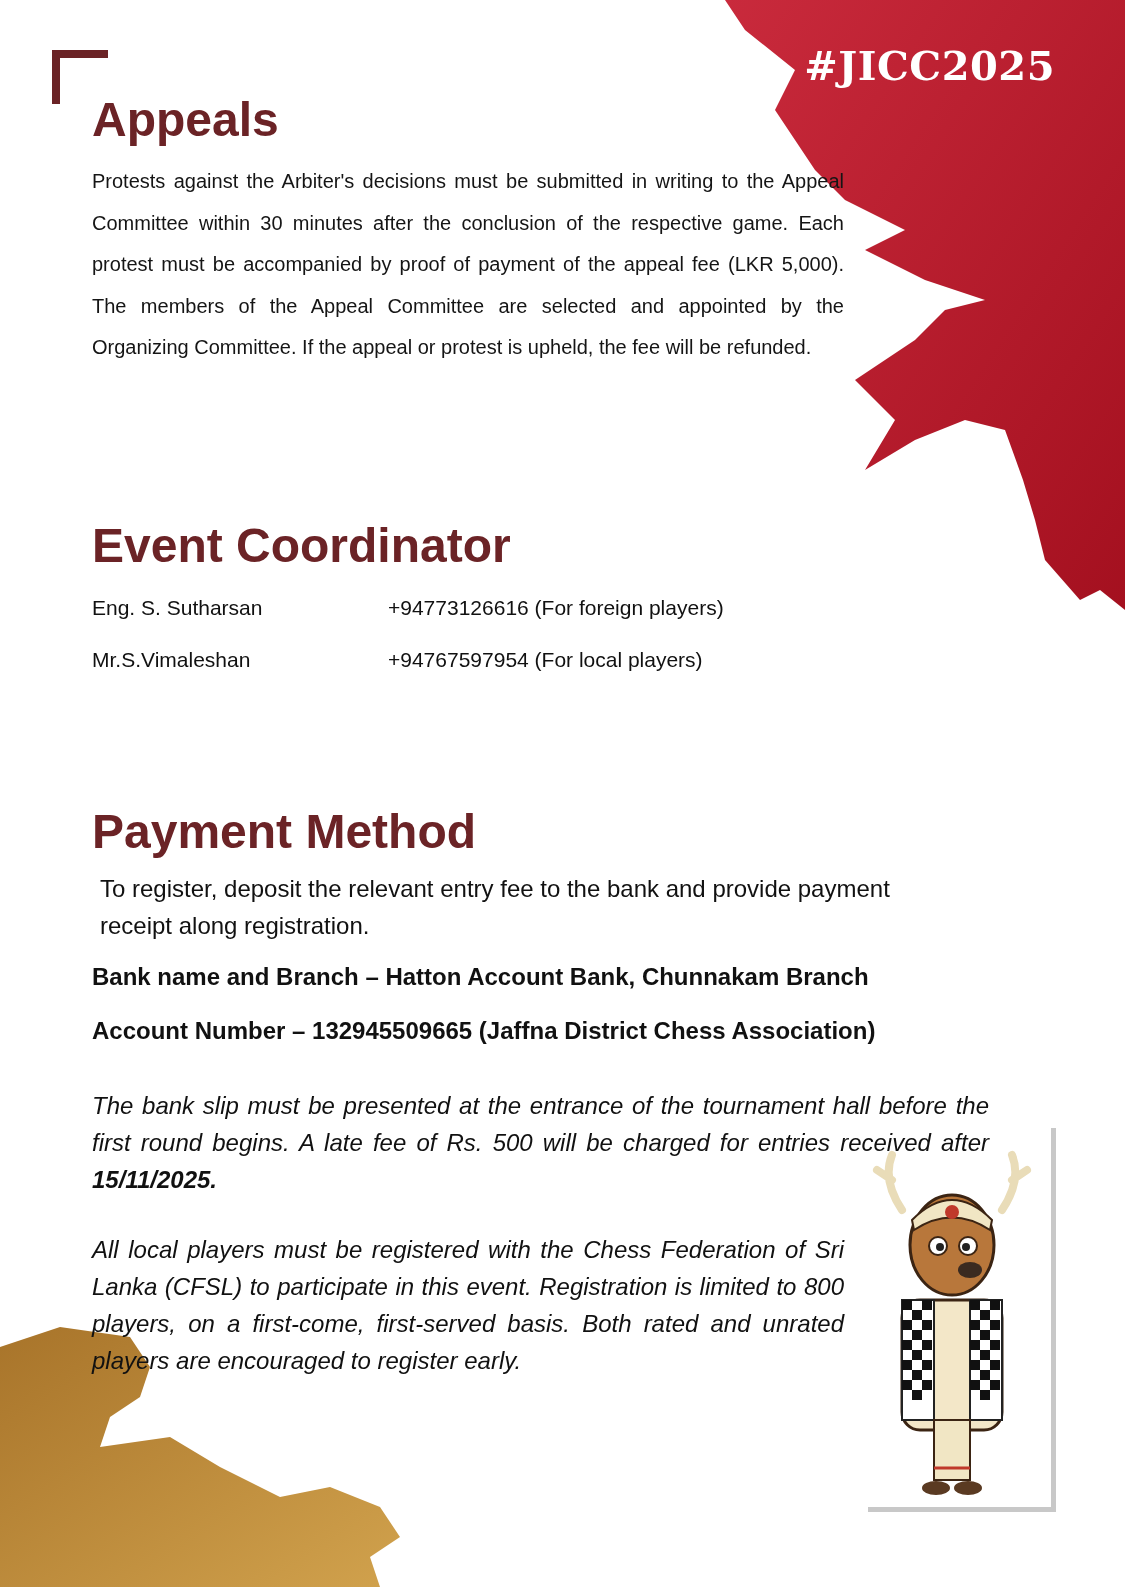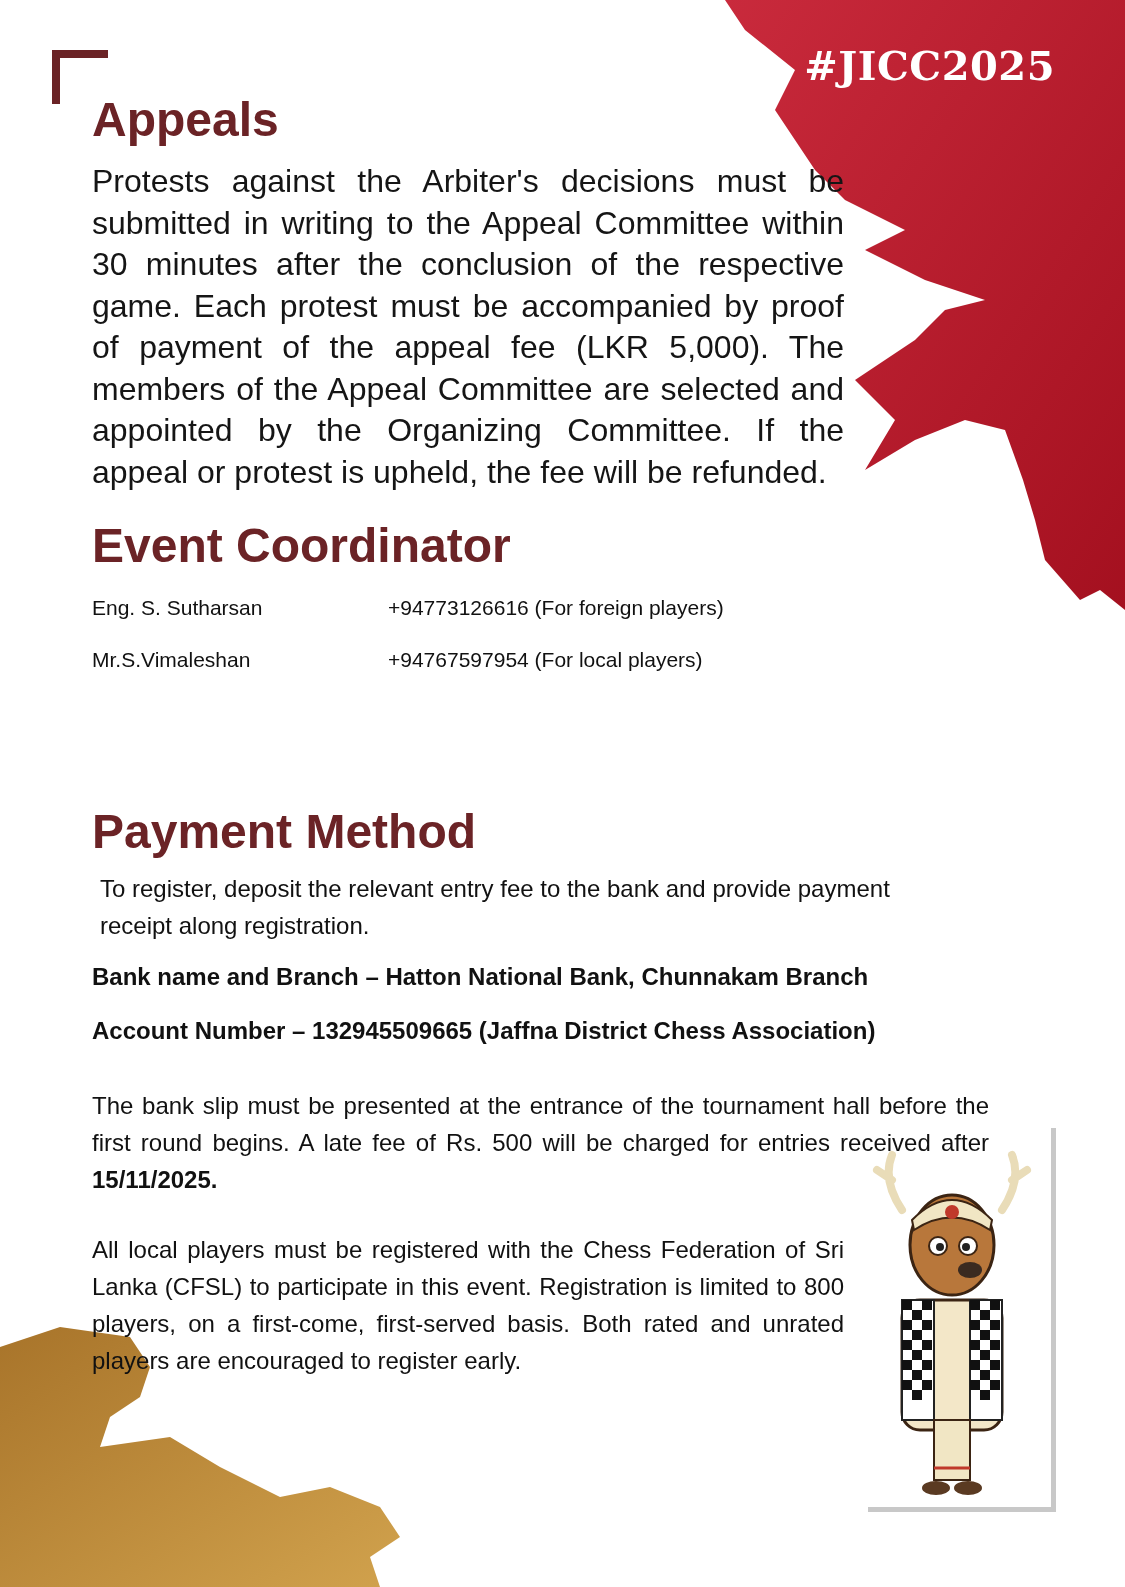--- a/index.html
+++ b/index.html
@@ -9,27 +9,27 @@
     font-family: "Liberation Sans", sans-serif;
     color: #111;
   }
   .brush-red { position: absolute; top: 0; right: 0; width: 420px; height: 620px; }
   .brush-gold { position: absolute; left: 0; bottom: 0; width: 430px; height: 280px; }
   .corner-mark { position: absolute; left: 52px; top: 50px; width: 56px; height: 54px;
     border-top: 8px solid #6b2326; border-left: 8px solid #6b2326; box-sizing: border-box; }
   .hashtag { position: absolute; top: 42px; right: 70px; color: #fff; font-family: "DejaVu Serif", serif;
     font-weight: bold; font-size: 40px; letter-spacing: 0.5px; }
   h2 { position: absolute; margin: 0; color: #6b2326; font-weight: bold; font-size: 48px; }
-  .para { position: absolute; margin: 0; font-size: 32px; line-height: 41.5px; text-align: justify; color: #151515; }
+  .para { position: absolute; margin: 0; font-size: 20px; line-height: 41.5px; text-align: justify; color: #151515; }
   .contacts { position: absolute; left: 92px; top: 582px; font-size: 21px; }
   .contact-row { display: flex; height: 52px; align-items: center; }
   .contact-name { width: 296px; }
   .pay-intro { position: absolute; left: 100px; top: 870px; width: 800px; font-size: 24px; line-height: 37px; margin: 0; }
   .bank-line { position: absolute; left: 92px; font-size: 24px; font-weight: bold; margin: 0; }
-  .para2 { position: absolute; margin: 0; font-size: 24px; line-height: 37px; text-align: justify; }
+  .para2 { position: absolute; margin: 0; font-size: 24px; line-height: 37px; text-align: justify; font-style: italic; }
   .mascot-frame { position: absolute; left: 868px; top: 1128px; width: 188px; height: 384px;
     border-right: 5px solid #c8c8c8; border-bottom: 5px solid #c8c8c8; box-sizing: border-box; }
   .mascot { position: absolute; left: 862px; top: 1150px; width: 180px; height: 350px; }
 </style>
 </head>
 <body>
 
 <svg class="brush-red" viewBox="0 0 420 620">
   <defs>
     <linearGradient id="rg" x1="0" y1="0" x2="1" y2="1">
@@ -63,21 +63,21 @@
     <span>+94773126616 (For foreign players)</span>
   </div>
   <div class="contact-row">
     <span class="contact-name">Mr.S.Vimaleshan</span>
     <span>+94767597954 (For local players)</span>
   </div>
 </div>
 
 <h2 style="left:92px; top:804px;">Payment Method</h2>
 <p class="pay-intro">To register, deposit the relevant entry fee to the bank and provide payment receipt along registration.</p>
-<p class="bank-line" style="top:963px;">Bank name and Branch – Hatton National Bank, Chunnakam Branch</p>
+<p class="bank-line" style="top:963px;">Bank name and Branch – Hatton Account Bank, Chunnakam Branch</p>
 <p class="bank-line" style="top:1017px;">Account Number – 132945509665 (Jaffna District Chess Association)</p>
 
 <p class="para2" style="left:92px; top:1087px; width:897px;">
   <span>The bank slip must be presented at the entrance of the tournament hall before the first round begins. A late fee of Rs. 500 will be charged for entries received after </span><b>15/11/2025.</b>
 </p>
 <p class="para2" style="left:92px; top:1231px; width:752px;">All local players must be registered with the Chess Federation of Sri Lanka (CFSL) to participate in this event. Registration is limited to 800 players, on a first-come, first-served basis. Both rated and unrated players are encouraged to register early.</p>
 
 <div class="mascot-frame"></div>
 <svg class="mascot" viewBox="0 0 180 350">
   <path d="M40 60 Q20 30 30 5 M30 30 L15 20 M140 60 Q160 30 150 5 M150 30 L165 20" stroke="#e9dcb8" stroke-width="8" fill="none" stroke-linecap="round"></path>

